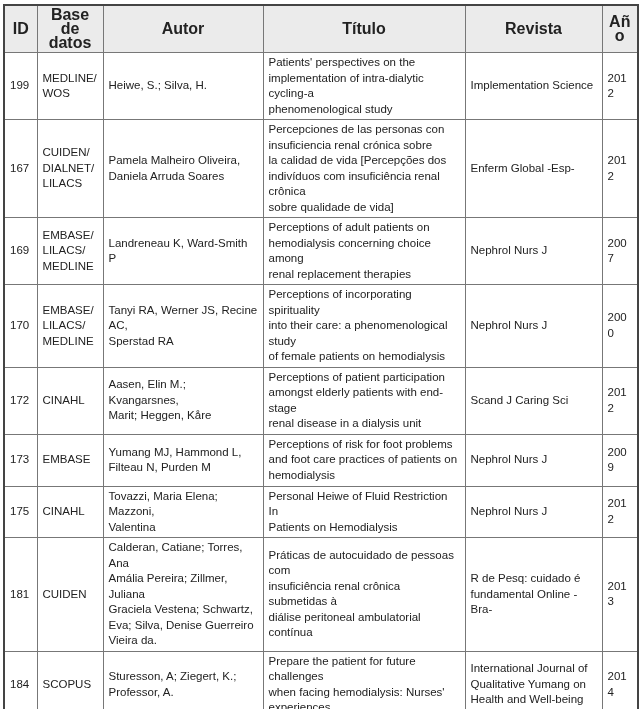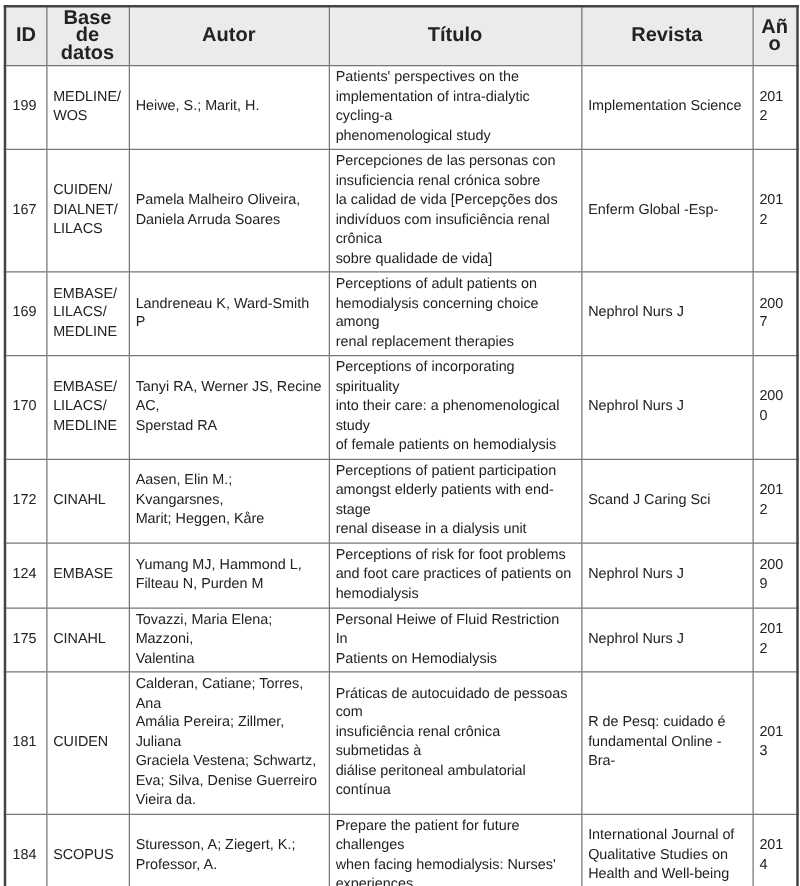--- a/index.html
+++ b/index.html
@@ -59,21 +59,21 @@
         <th>Autor</th>
         <th>Título</th>
         <th>Revista</th>
         <th>Año</th>
       </tr>
     </thead>
     <tbody id="tbody">
         <tr style="height: 52px;">
           <td class="c-id">199</td>
           <td class="c-db"><span>MEDLINE/</span><br><span>WOS</span></td>
-          <td class="c-autor"><span>Heiwe, S.; Marit, H.</span></td>
+          <td class="c-autor"><span>Heiwe, S.; Silva, H.</span></td>
           <td class="c-tit"><span>Patients' perspectives on the</span><br><span>implementation of intra-dialytic cycling-a</span><br><span>phenomenological study</span></td>
           <td class="c-rev"><span>Implementation Science</span></td>
           <td class="c-year">2012</td>
         </tr>
         <tr style="height: 82px;">
           <td class="c-id">167</td>
           <td class="c-db"><span>CUIDEN/</span><br><span>DIALNET/</span><br><span>LILACS</span></td>
           <td class="c-autor"><span>Pamela Malheiro Oliveira,</span><br><span>Daniela Arruda Soares</span></td>
           <td class="c-tit"><span>Percepciones de las personas con</span><br><span>insuficiencia renal crónica sobre</span><br><span>la calidad de vida [Percepções dos</span><br><span>indivíduos com insuficiência renal crônica</span><br><span>sobre qualidade de vida]</span></td>
           <td class="c-rev"><span>Enferm Global -Esp-</span></td>
@@ -97,21 +97,21 @@
         </tr>
         <tr style="height: 52px;">
           <td class="c-id">172</td>
           <td class="c-db"><span>CINAHL</span></td>
           <td class="c-autor"><span>Aasen, Elin M.; Kvangarsnes,</span><br><span>Marit; Heggen, Kåre</span></td>
           <td class="c-tit"><span>Perceptions of patient participation</span><br><span>amongst elderly patients with end-stage</span><br><span>renal disease in a dialysis unit</span></td>
           <td class="c-rev"><span>Scand J Caring Sci</span></td>
           <td class="c-year">2012</td>
         </tr>
         <tr style="height: 52px;">
-          <td class="c-id">124</td>
+          <td class="c-id">173</td>
           <td class="c-db"><span>EMBASE</span></td>
           <td class="c-autor"><span>Yumang MJ, Hammond L,</span><br><span>Filteau N, Purden M</span></td>
           <td class="c-tit"><span>Perceptions of risk for foot problems</span><br><span>and foot care practices of patients on</span><br><span>hemodialysis</span></td>
           <td class="c-rev"><span>Nephrol Nurs J</span></td>
           <td class="c-year">2009</td>
         </tr>
         <tr style="height: 46px;">
           <td class="c-id">175</td>
           <td class="c-db"><span>CINAHL</span></td>
           <td class="c-autor"><span>Tovazzi, Maria Elena; Mazzoni,</span><br><span>Valentina</span></td>
@@ -125,21 +125,21 @@
           <td class="c-autor"><span>Calderan, Catiane; Torres, Ana</span><br><span>Amália Pereira; Zillmer, Juliana</span><br><span>Graciela Vestena; Schwartz,</span><br><span>Eva; Silva, Denise Guerreiro</span><br><span>Vieira da.</span></td>
           <td class="c-tit"><span>Práticas de autocuidado de pessoas com</span><br><span>insuficiência renal crônica submetidas à</span><br><span>diálise peritoneal ambulatorial contínua</span></td>
           <td class="c-rev"><span>R de Pesq: cuidado é</span><br><span>fundamental Online -Bra-</span></td>
           <td class="c-year">2013</td>
         </tr>
         <tr style="height: 52px;">
           <td class="c-id">184</td>
           <td class="c-db"><span>SCOPUS</span></td>
           <td class="c-autor"><span>Sturesson, A; Ziegert, K.;</span><br><span>Professor, A.</span></td>
           <td class="c-tit"><span>Prepare the patient for future challenges</span><br><span>when facing hemodialysis: Nurses'</span><br><span>experiences</span></td>
-          <td class="c-rev"><span>International Journal of</span><br><span>Qualitative Studies on</span><br><span>Health and Well-being</span></td>
+          <td class="c-rev"><span>International Journal of</span><br><span>Qualitative Yumang on</span><br><span>Health and Well-being</span></td>
           <td class="c-year">2014</td>
         </tr>
         <tr style="height: 54px;">
           <td class="c-id">187</td>
           <td class="c-db"><br><br></td>
           <td class="c-autor"><br><br></td>
           <td class="c-tit"><br></td>
           <td class="c-rev"></td>
           <td class="c-year">2007</td>
         </tr>

